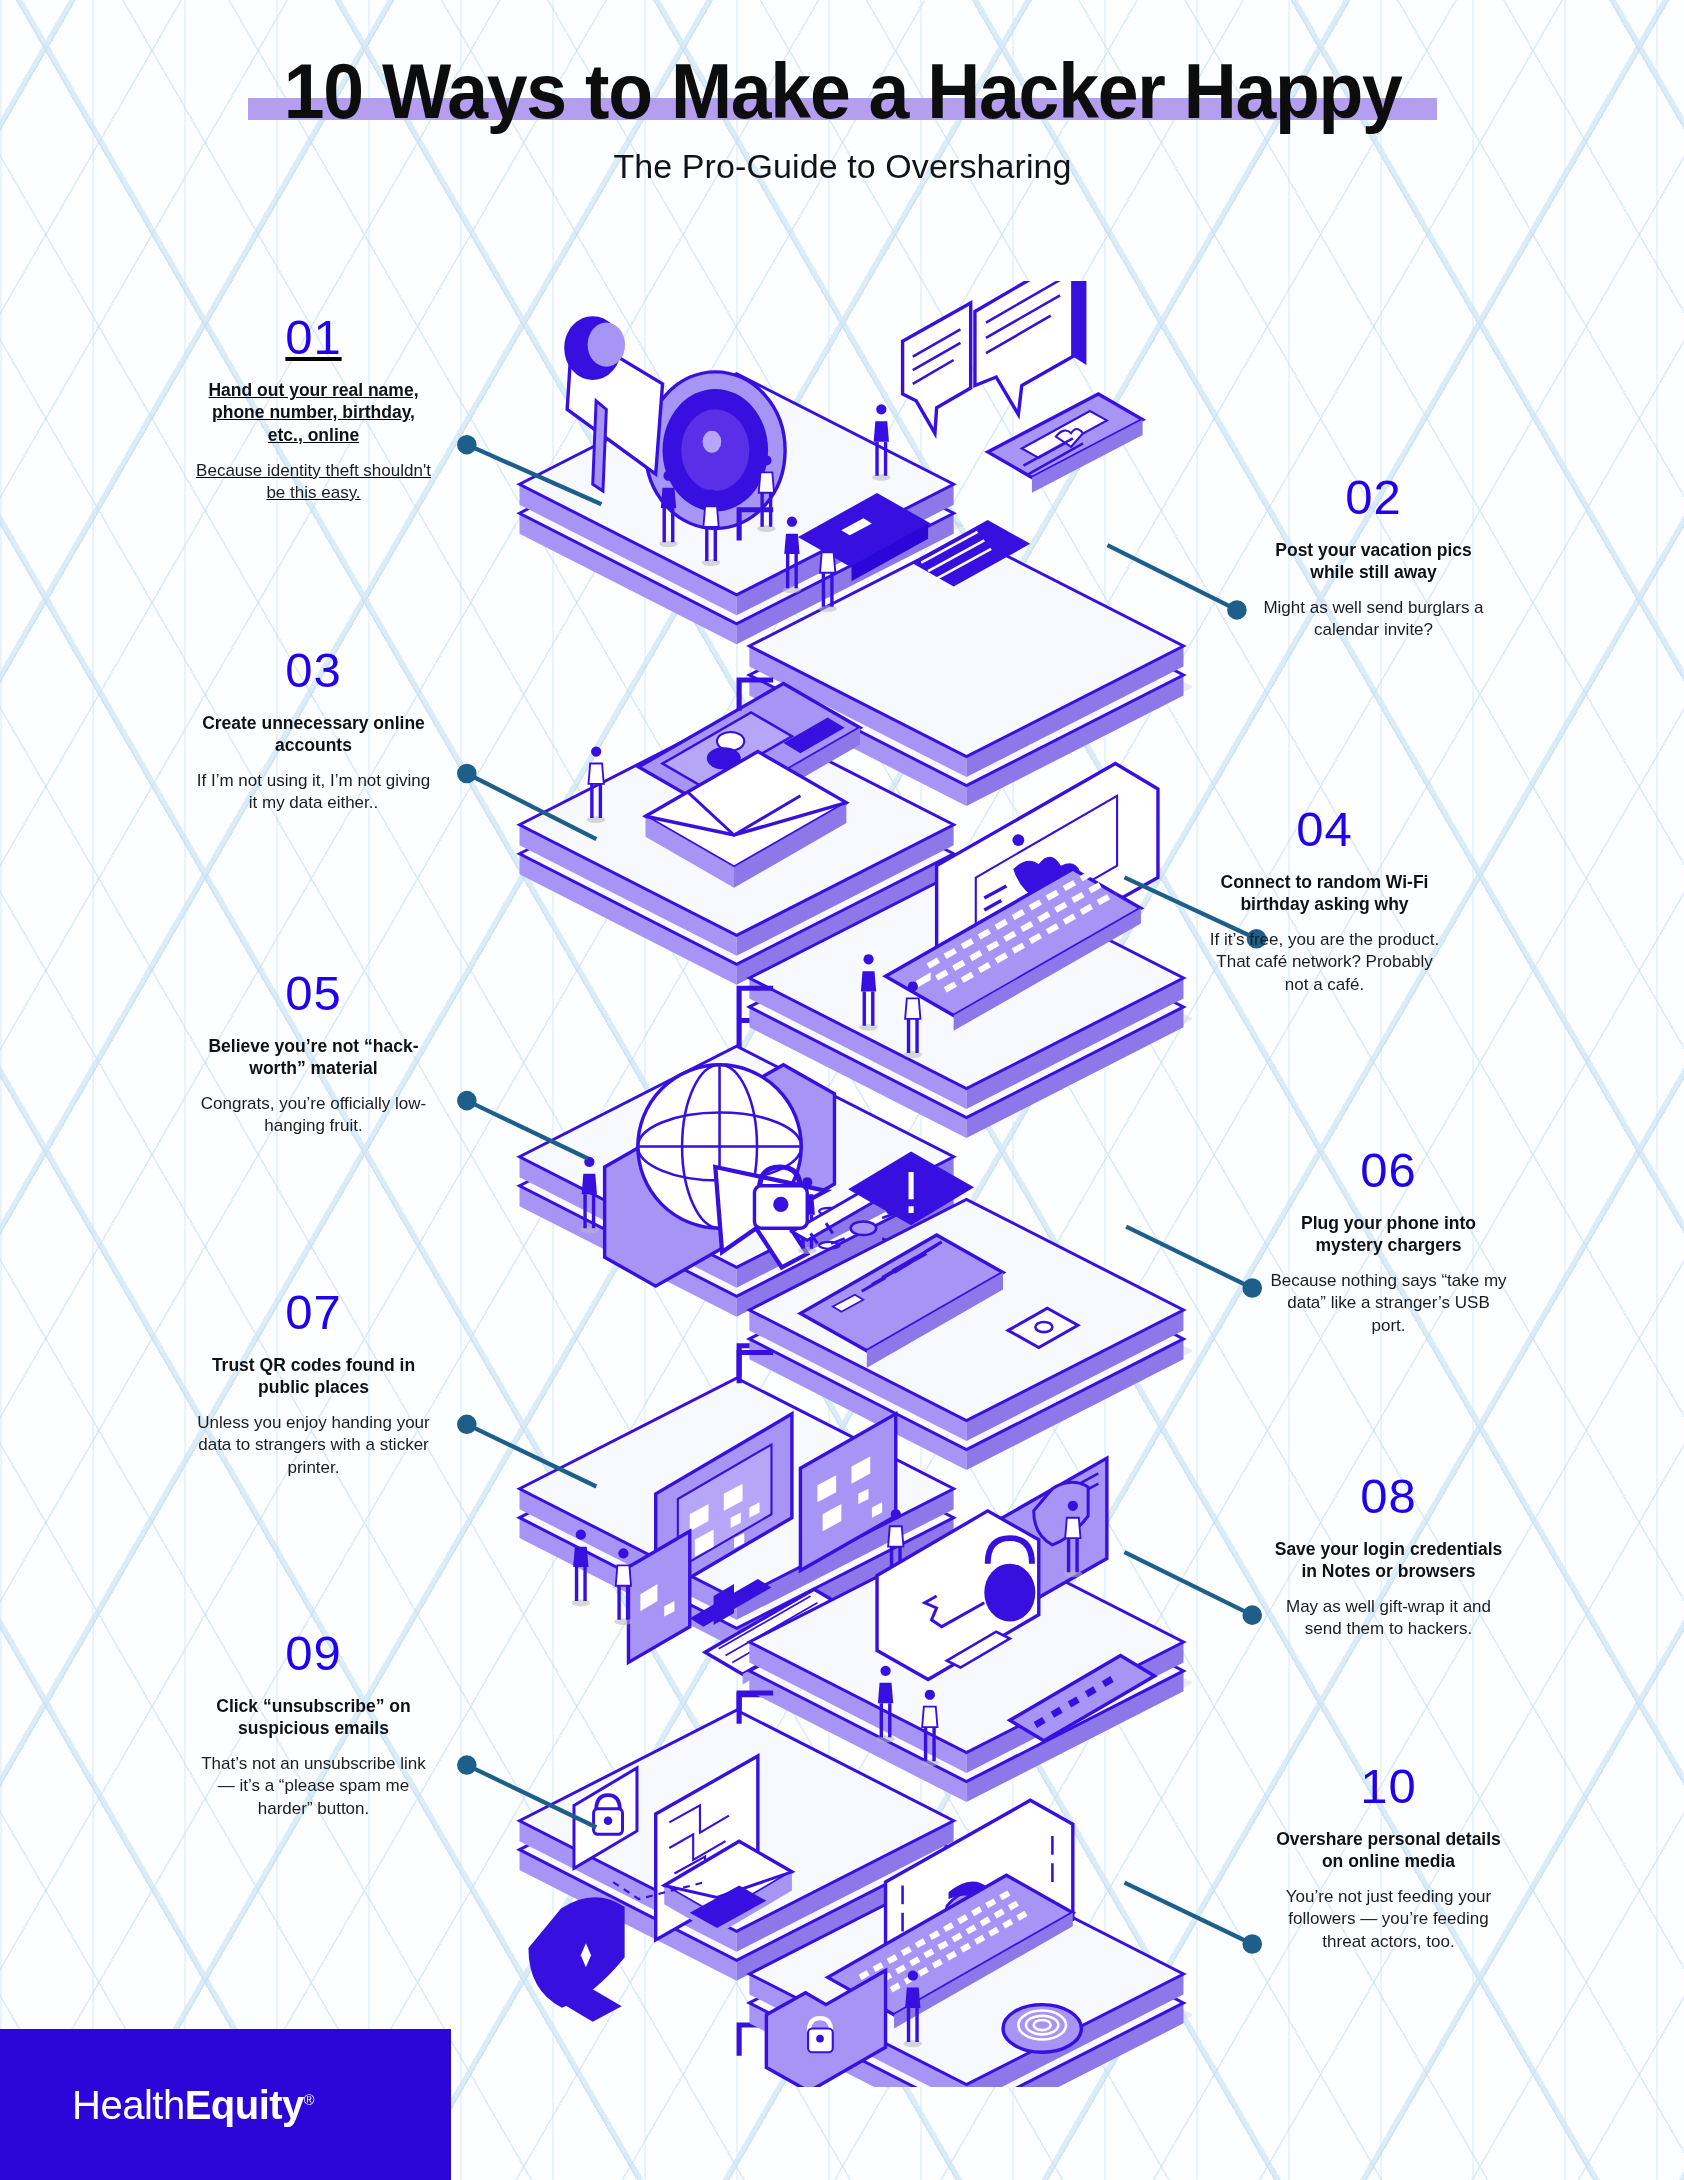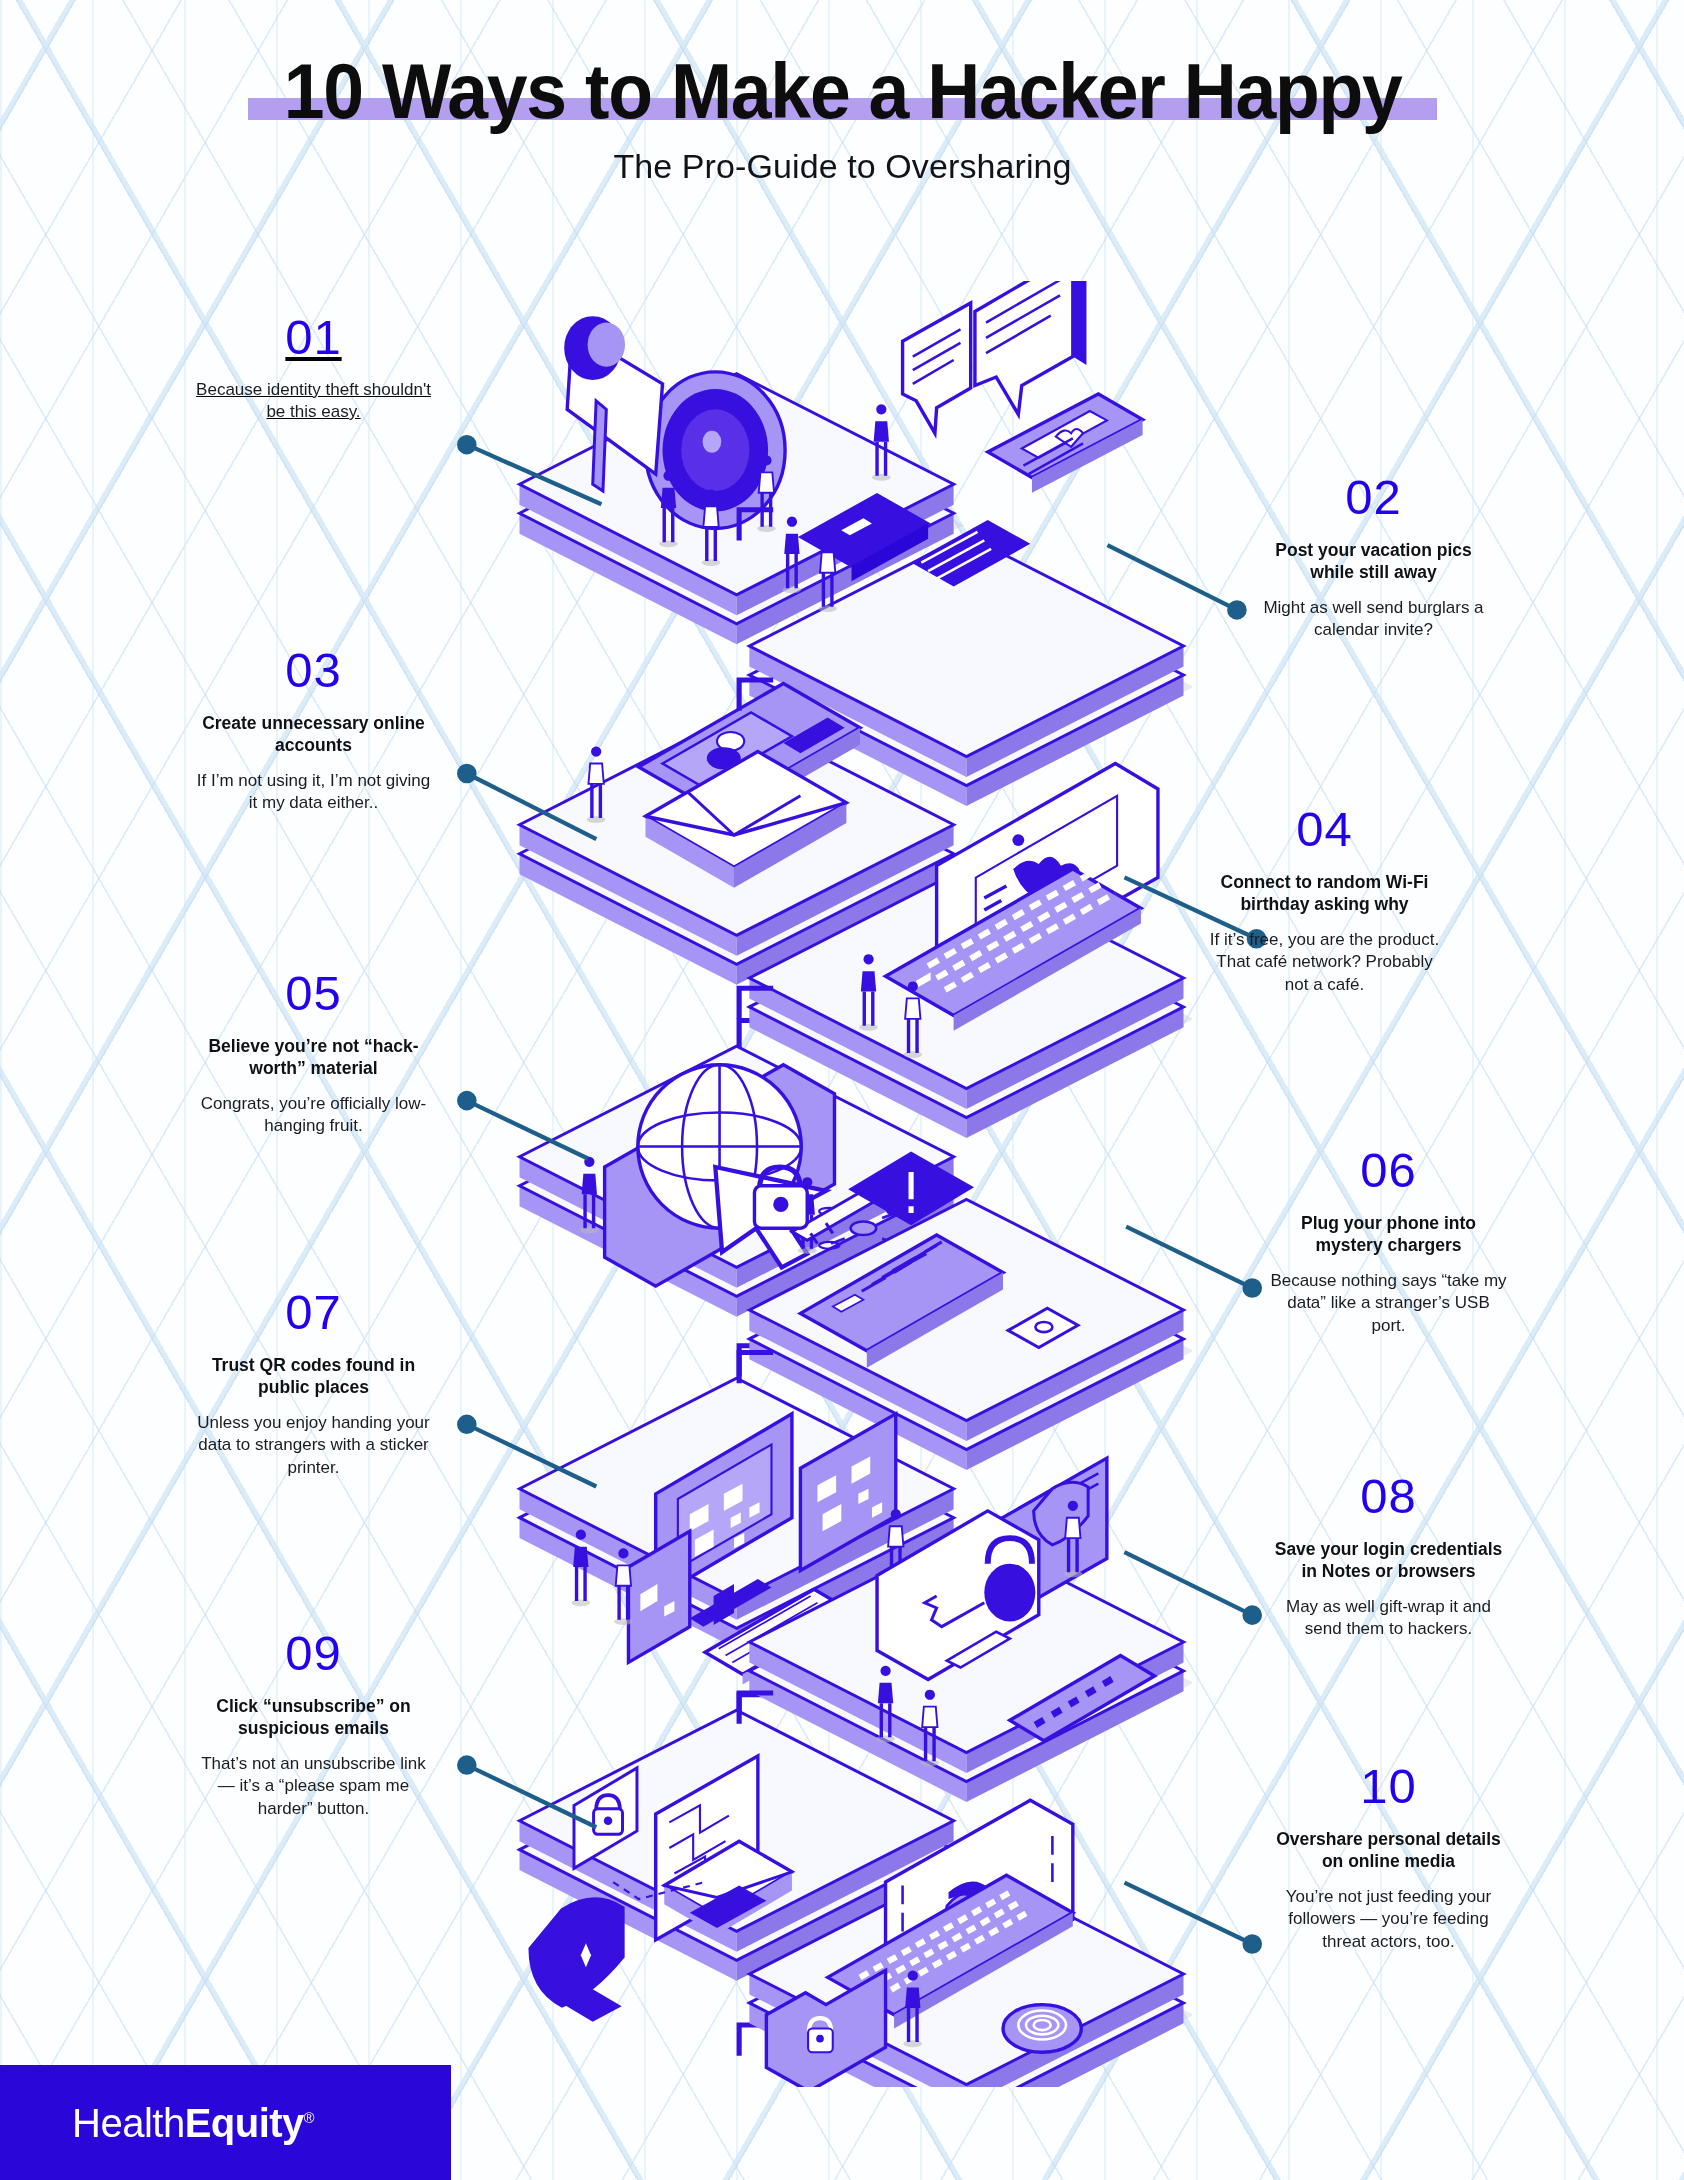--- a/index.html
+++ b/index.html
@@ -122,21 +122,21 @@
     height: 1806px;
     z-index: 10;
   }
 
   
   #footer-logo {
     position: absolute;
     left: 0;
     bottom: 0;
     width: 451px;
-    height: 116px;
+    height: 152px;
     background: #2a06d8;
     z-index: 40;
     display: flex;
     align-items: center;
     padding-left: 72px;
   }
   #logo-text {
     color: #ffffff;
     font-size: 40px;
     letter-spacing: -0.5px;
@@ -617,20 +617,21 @@
         </g>
       </g>
 
       <use href="#iso-person-dark" x="472" y="2030"></use>
       <use href="#corner-bracket" x="268" y="1658"></use>
     </g>
   </svg>
 
   <div class="step left" style="left:194px;  top:313px;text-decoration:underline;">
     <div class="step-number">01</div>
+    <div class="step-heading">Hand out your real name, phone number, birthday, etc., online</div>
     <div class="step-body">Because identity theft shouldn't be this easy.</div>
   </div>
 
   <div class="step right" style="left:1254px; top:473px;">
     <div class="step-number">02</div>
     <div class="step-heading">Post your vacation pics while still away</div>
     <div class="step-body">Might as well send burglars a calendar invite?</div>
   </div>
 
   <div class="step left" style="left:194px;  top:646px;">

